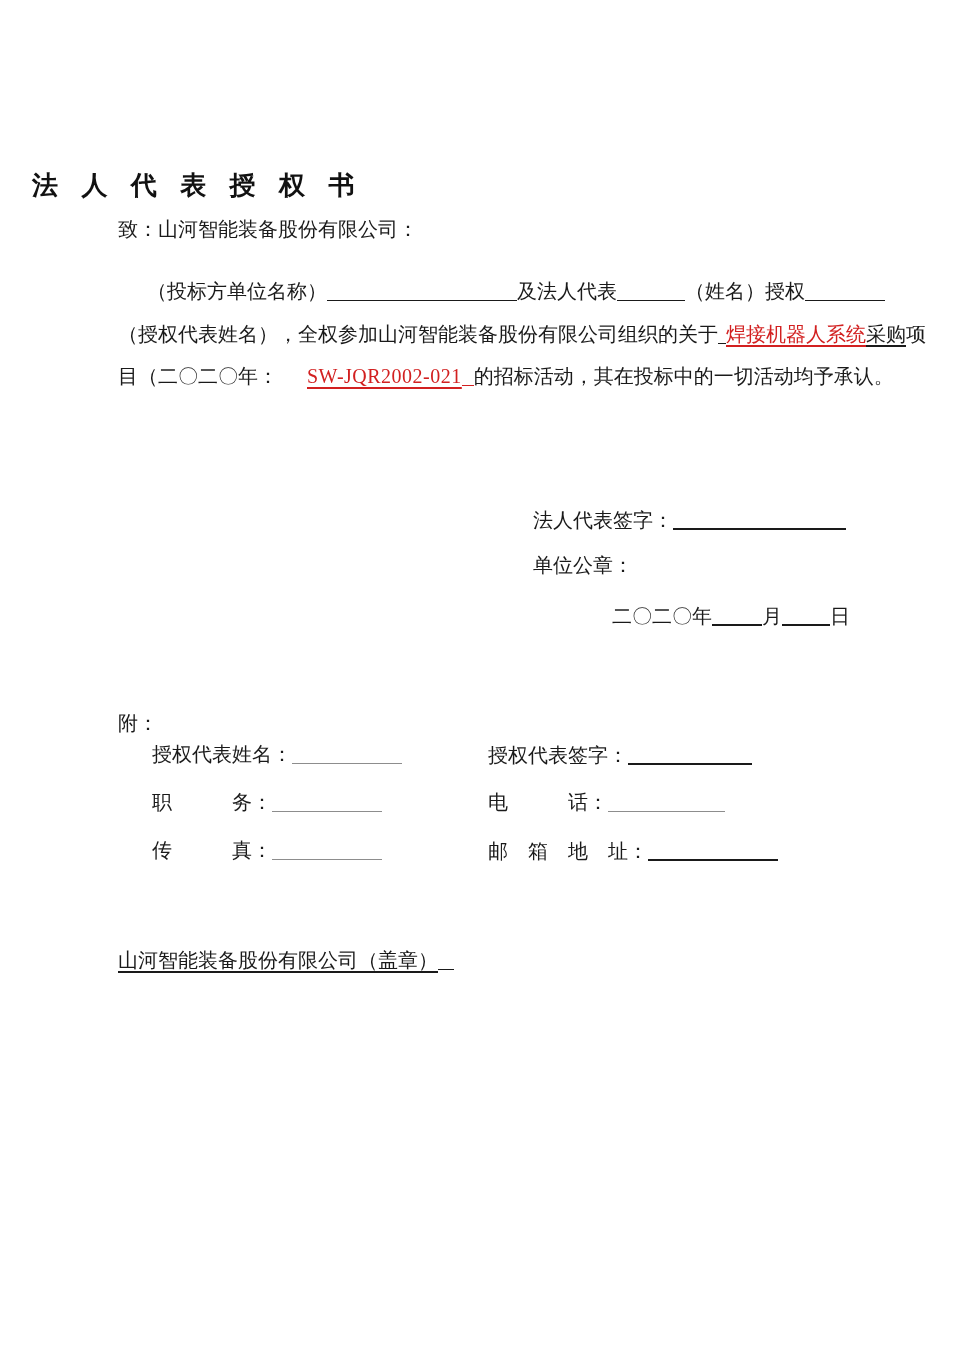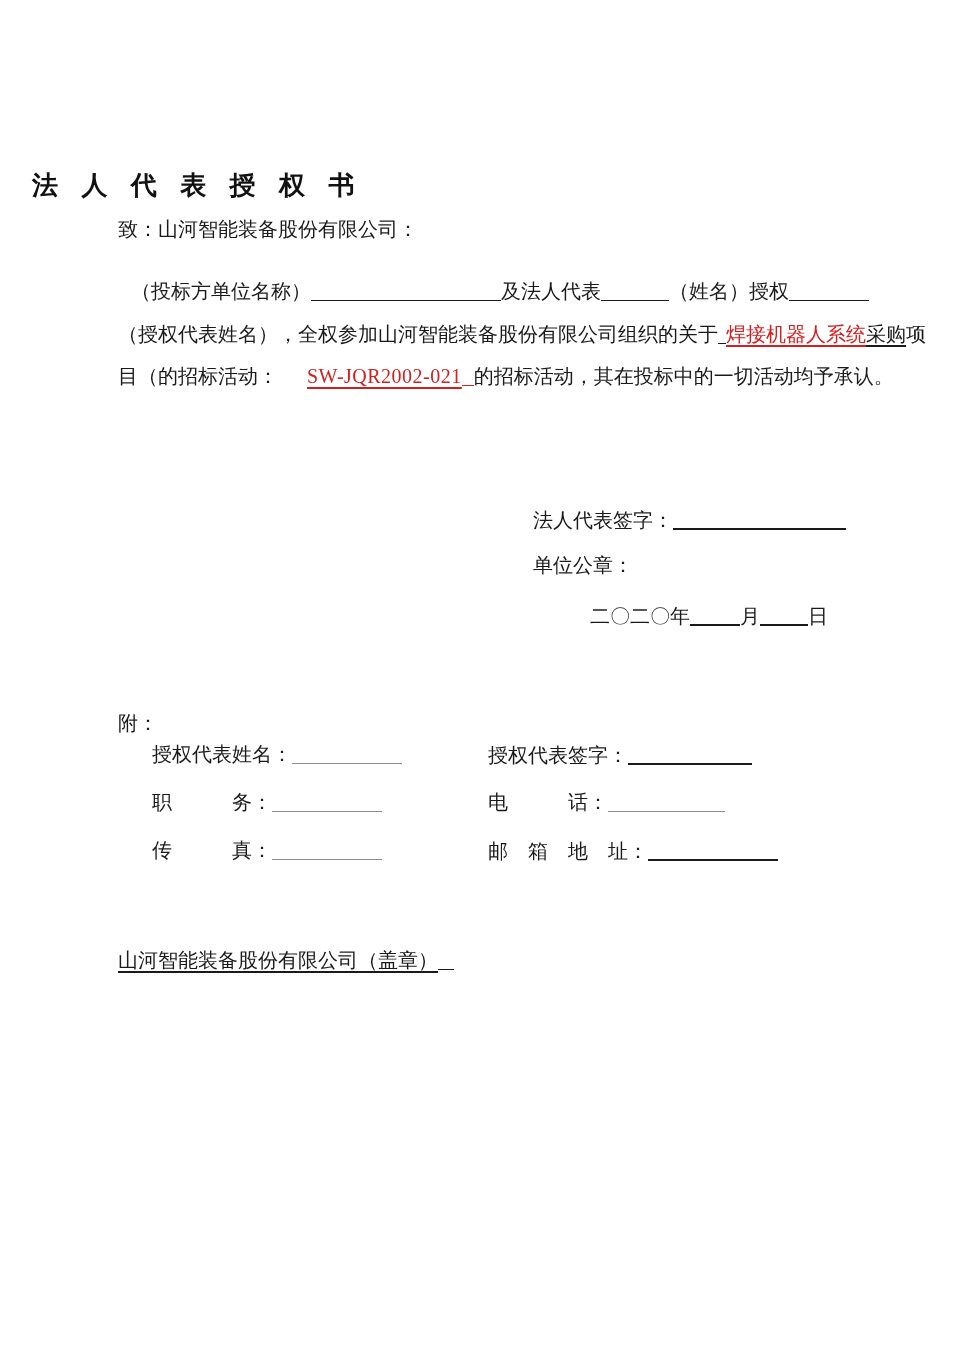--- a/index.html
+++ b/index.html
@@ -41,42 +41,42 @@
 </style>
 </head>
 <body>
 
 <div class="page">
 
   <h1 class="title">法人代表授权书</h1>
 
   <div class="abs" style="left:118px;top:216px;">致：山河智能装备股份有限公司：</div>
 
-  <div class="abs" style="left:104px;top:277px;">
+  <div class="abs" style="left:120px;top:277px;">
     <span class="indent"></span><span>（投标方单位名称）</span><span class="blank w190"></span><span>及法人代表</span><span class="blank w68"></span><span>（姓名）授权</span><span class="blank w80"></span>
   </div>
 
   <div class="abs" style="left:118px;top:320px;">
     <span>（授权代表姓名），全权参加山河智能装备股份有限公司组织的关于</span><span class="blank w8"></span><span class="u red">焊接机器人系统</span><span class="u">采购</span><span>项</span>
   </div>
 
   <div class="abs" style="left:118px;top:362px;">
-    <span>目（的招标活动：</span><span class="u red code">SW-JQR2002-021</span><span class="blank w12 redline"></span><span>的招标活动，其在投标中的一切活动均予承认。</span>
+    <span>目（二〇二〇年：</span><span class="u red code">SW-JQR2002-021</span><span class="blank w12 redline"></span><span>的招标活动，其在投标中的一切活动均予承认。</span>
   </div>
 
 
   <div class="abs" style="left:533px;top:505px;">
     <span>法人代表签字：</span><span class="blank thick w173"></span>
   </div>
 
   <div class="abs" style="left:533px;top:552px;text-align:center;">
     <span>单位公章：</span>
   </div>
 
-  <div class="abs" style="left:590px;top:601px;">
+  <div class="abs" style="left:612px;top:601px;">
     <span>二〇二〇年</span><span class="blank thick w50"></span><span>月</span><span class="blank thick w48"></span><span>日</span>
   </div>
 
   <div class="abs" style="left:118px;top:710px;">附：</div>
 
   <div class="abs" style="left:0;top:740px;width:100%;">
     <span class="att-left"><span>授权代表姓名：</span><span class="blank gray w110"></span></span>
     <span class="att-right"><span>授权代表签字：</span><span class="blank thick w124"></span></span>
   </div>
 

